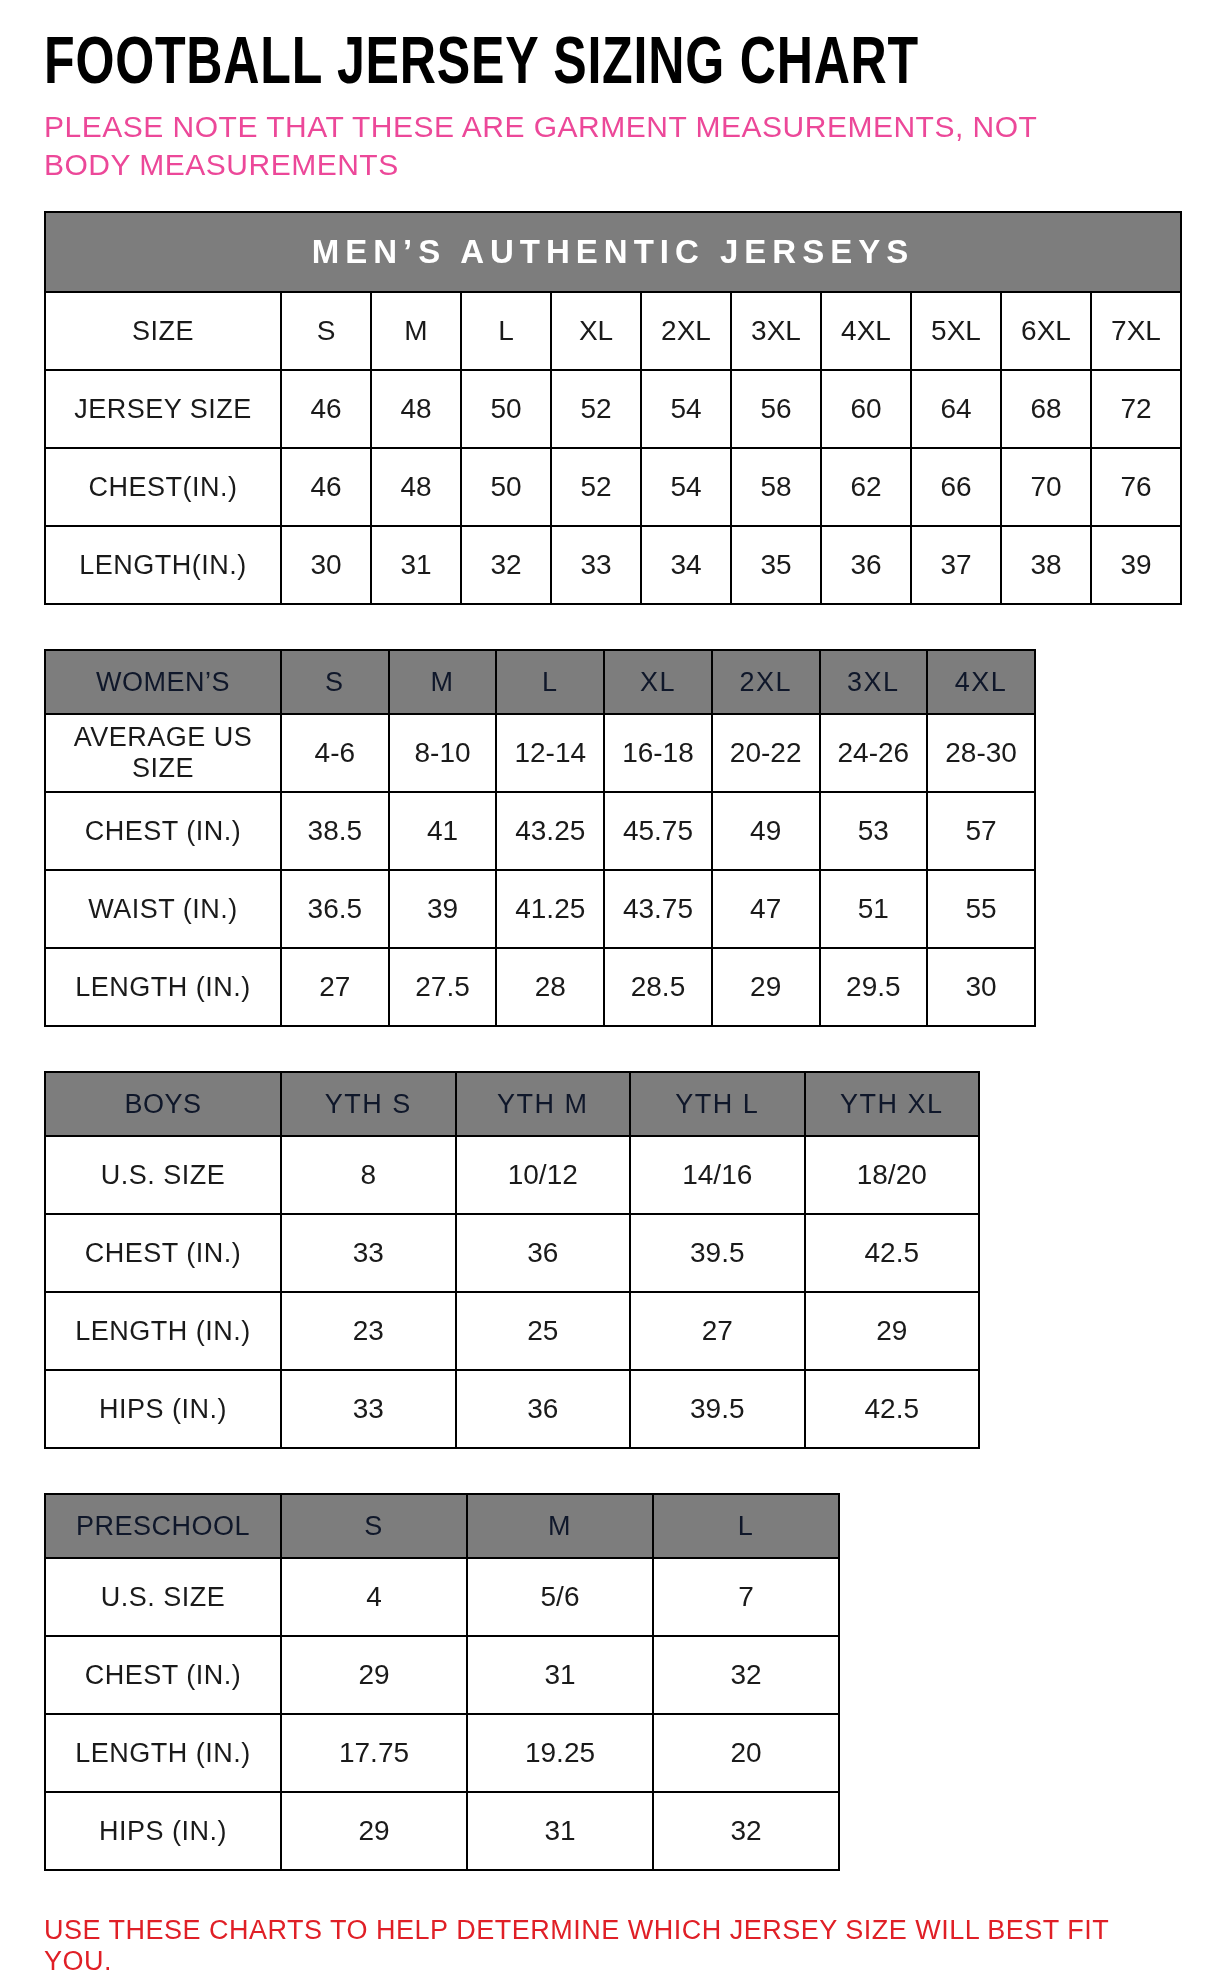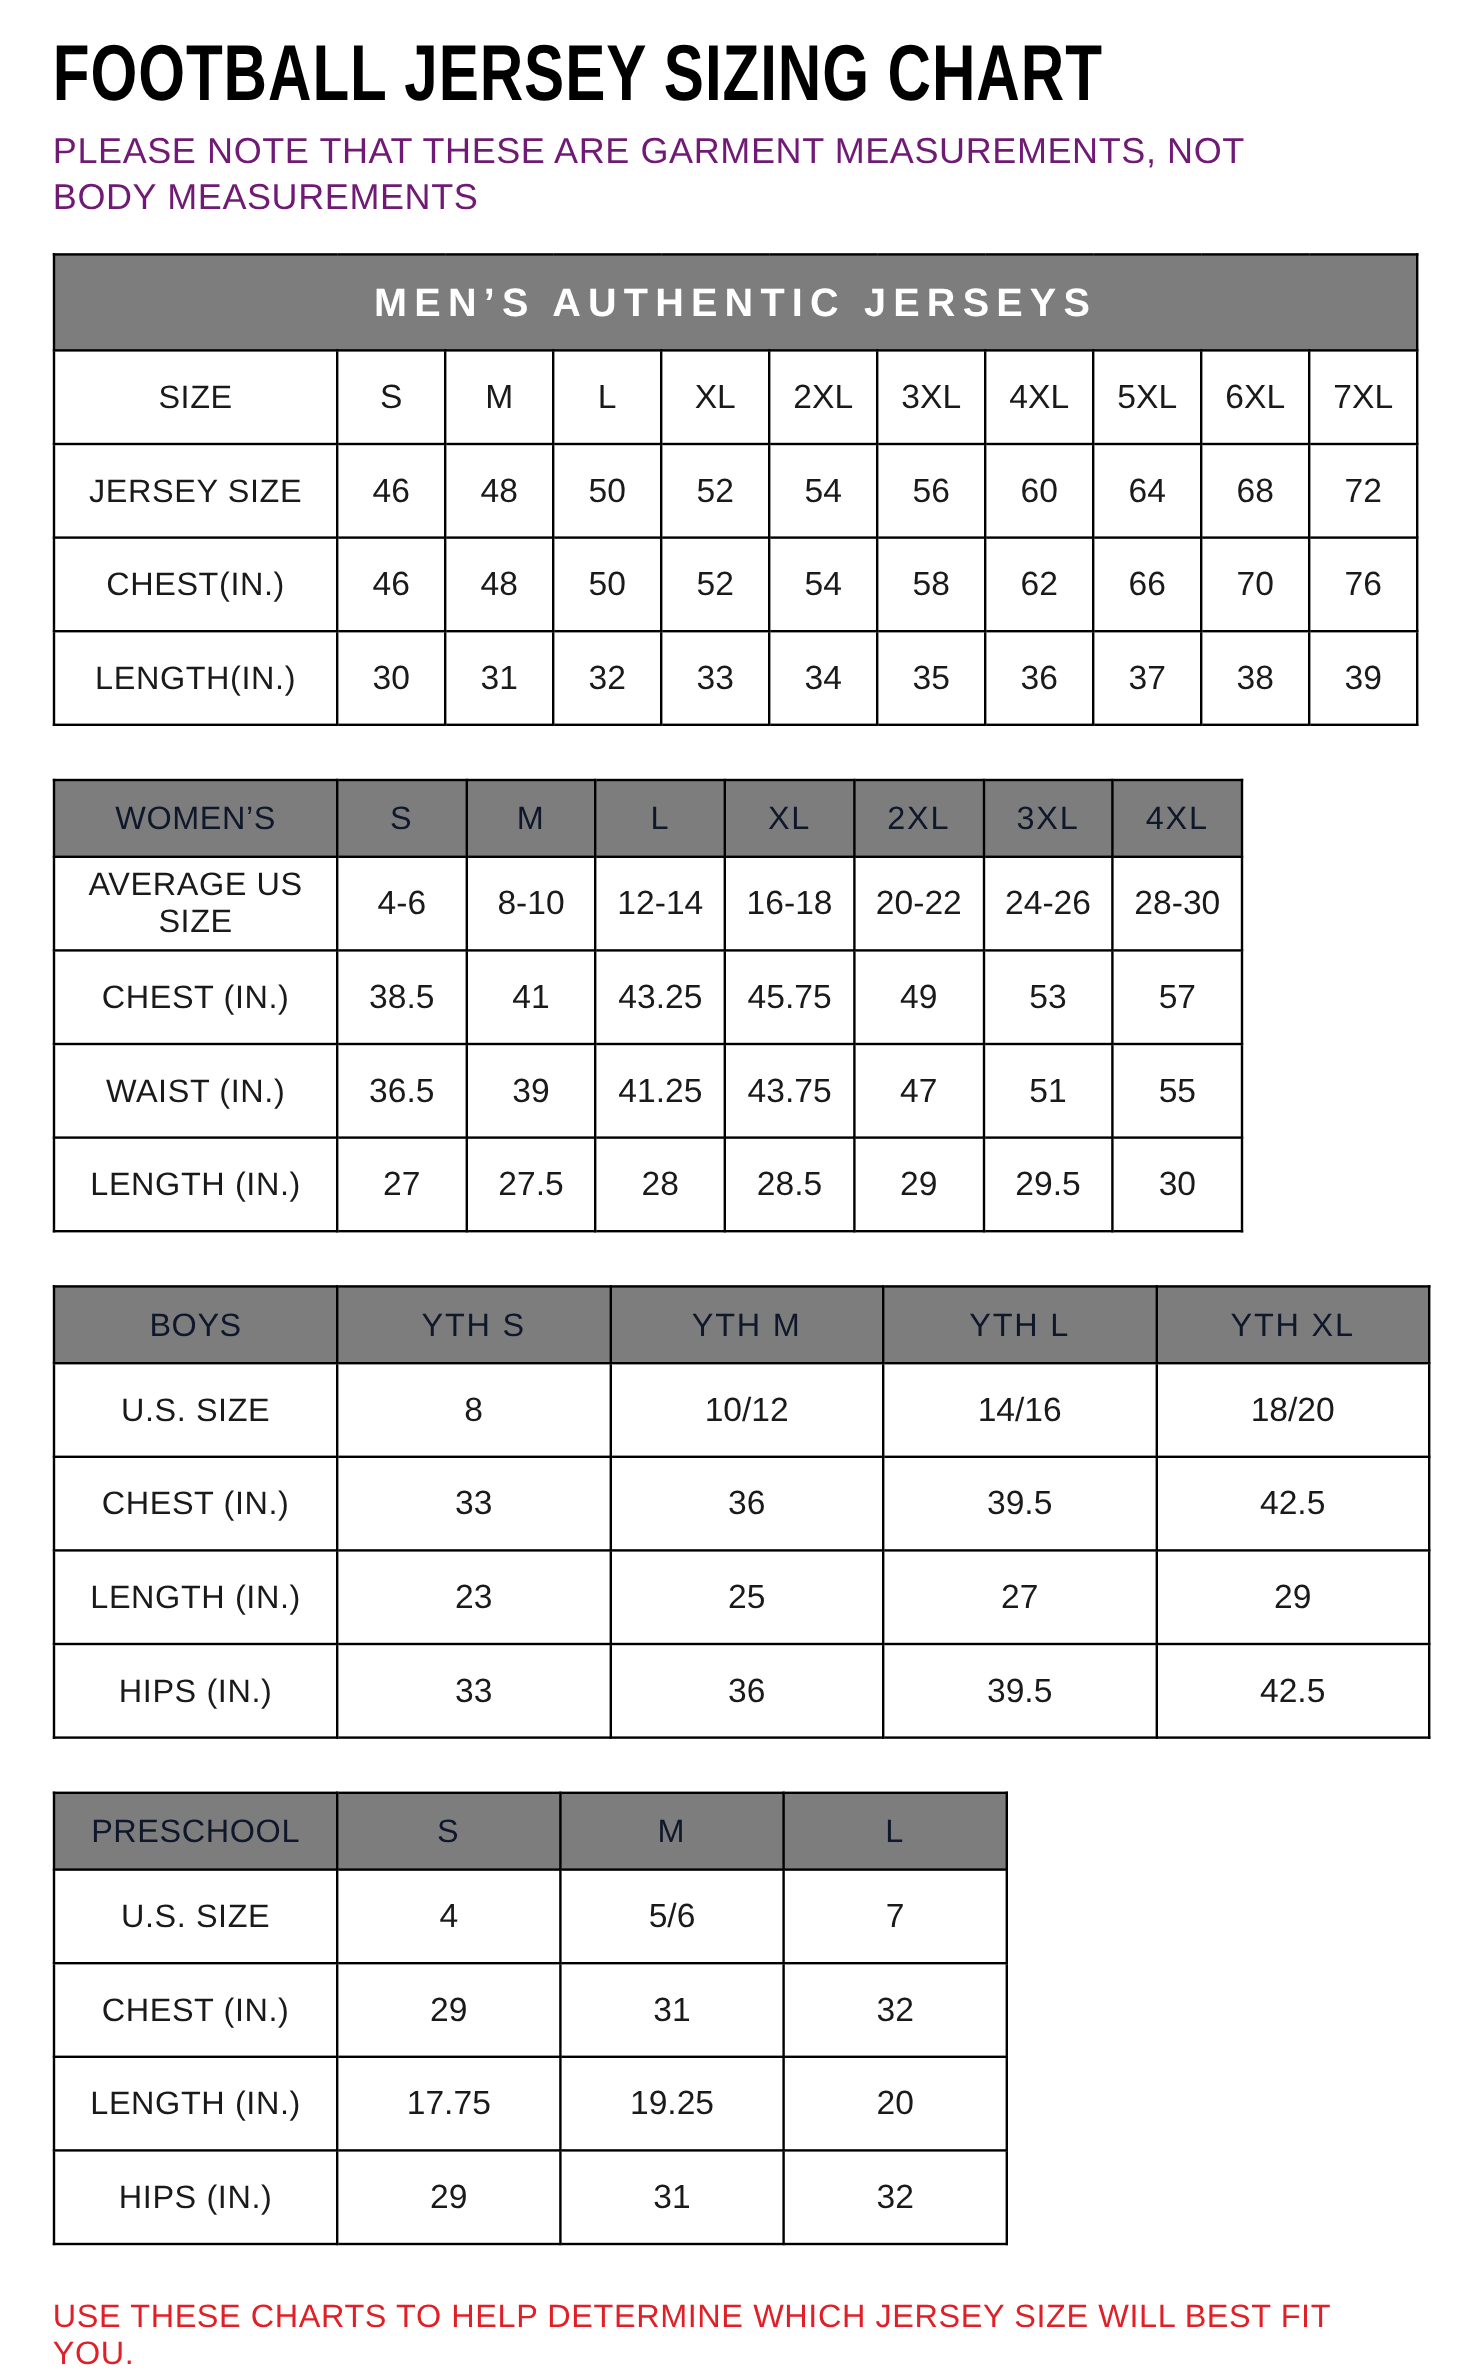--- a/index.html
+++ b/index.html
@@ -26,31 +26,31 @@
     color: #000000;
     transform: scaleX(0.76);
     transform-origin: left center;
     white-space: nowrap;
   }
   .subtitle {
     margin: 0 0 28px 0;
     max-width: 1010px;
     font-size: 30px;
     line-height: 1.25;
-    color: #701a75;
+    color: #ec4899;
     letter-spacing: 0.5px;
   }
   table.tbl {
     border-collapse: collapse;
     table-layout: fixed;
     margin: 0 0 44px 0;
   }
   table.mens      { width: 1138px; }
   table.womens    { width: 992px; }
-  table.boys      { width: 1148px; }
+  table.boys      { width: 936px; }
   table.preschool { width: 796px; }
   col.c-lbl { width: 236px; }
   .tbl td, .tbl th {
     border: 2px solid #000000;
     text-align: center;
     vertical-align: middle;
     height: 78px;
     font-size: 28px;
     color: #1a1a1a;
     padding: 4px 6px;

